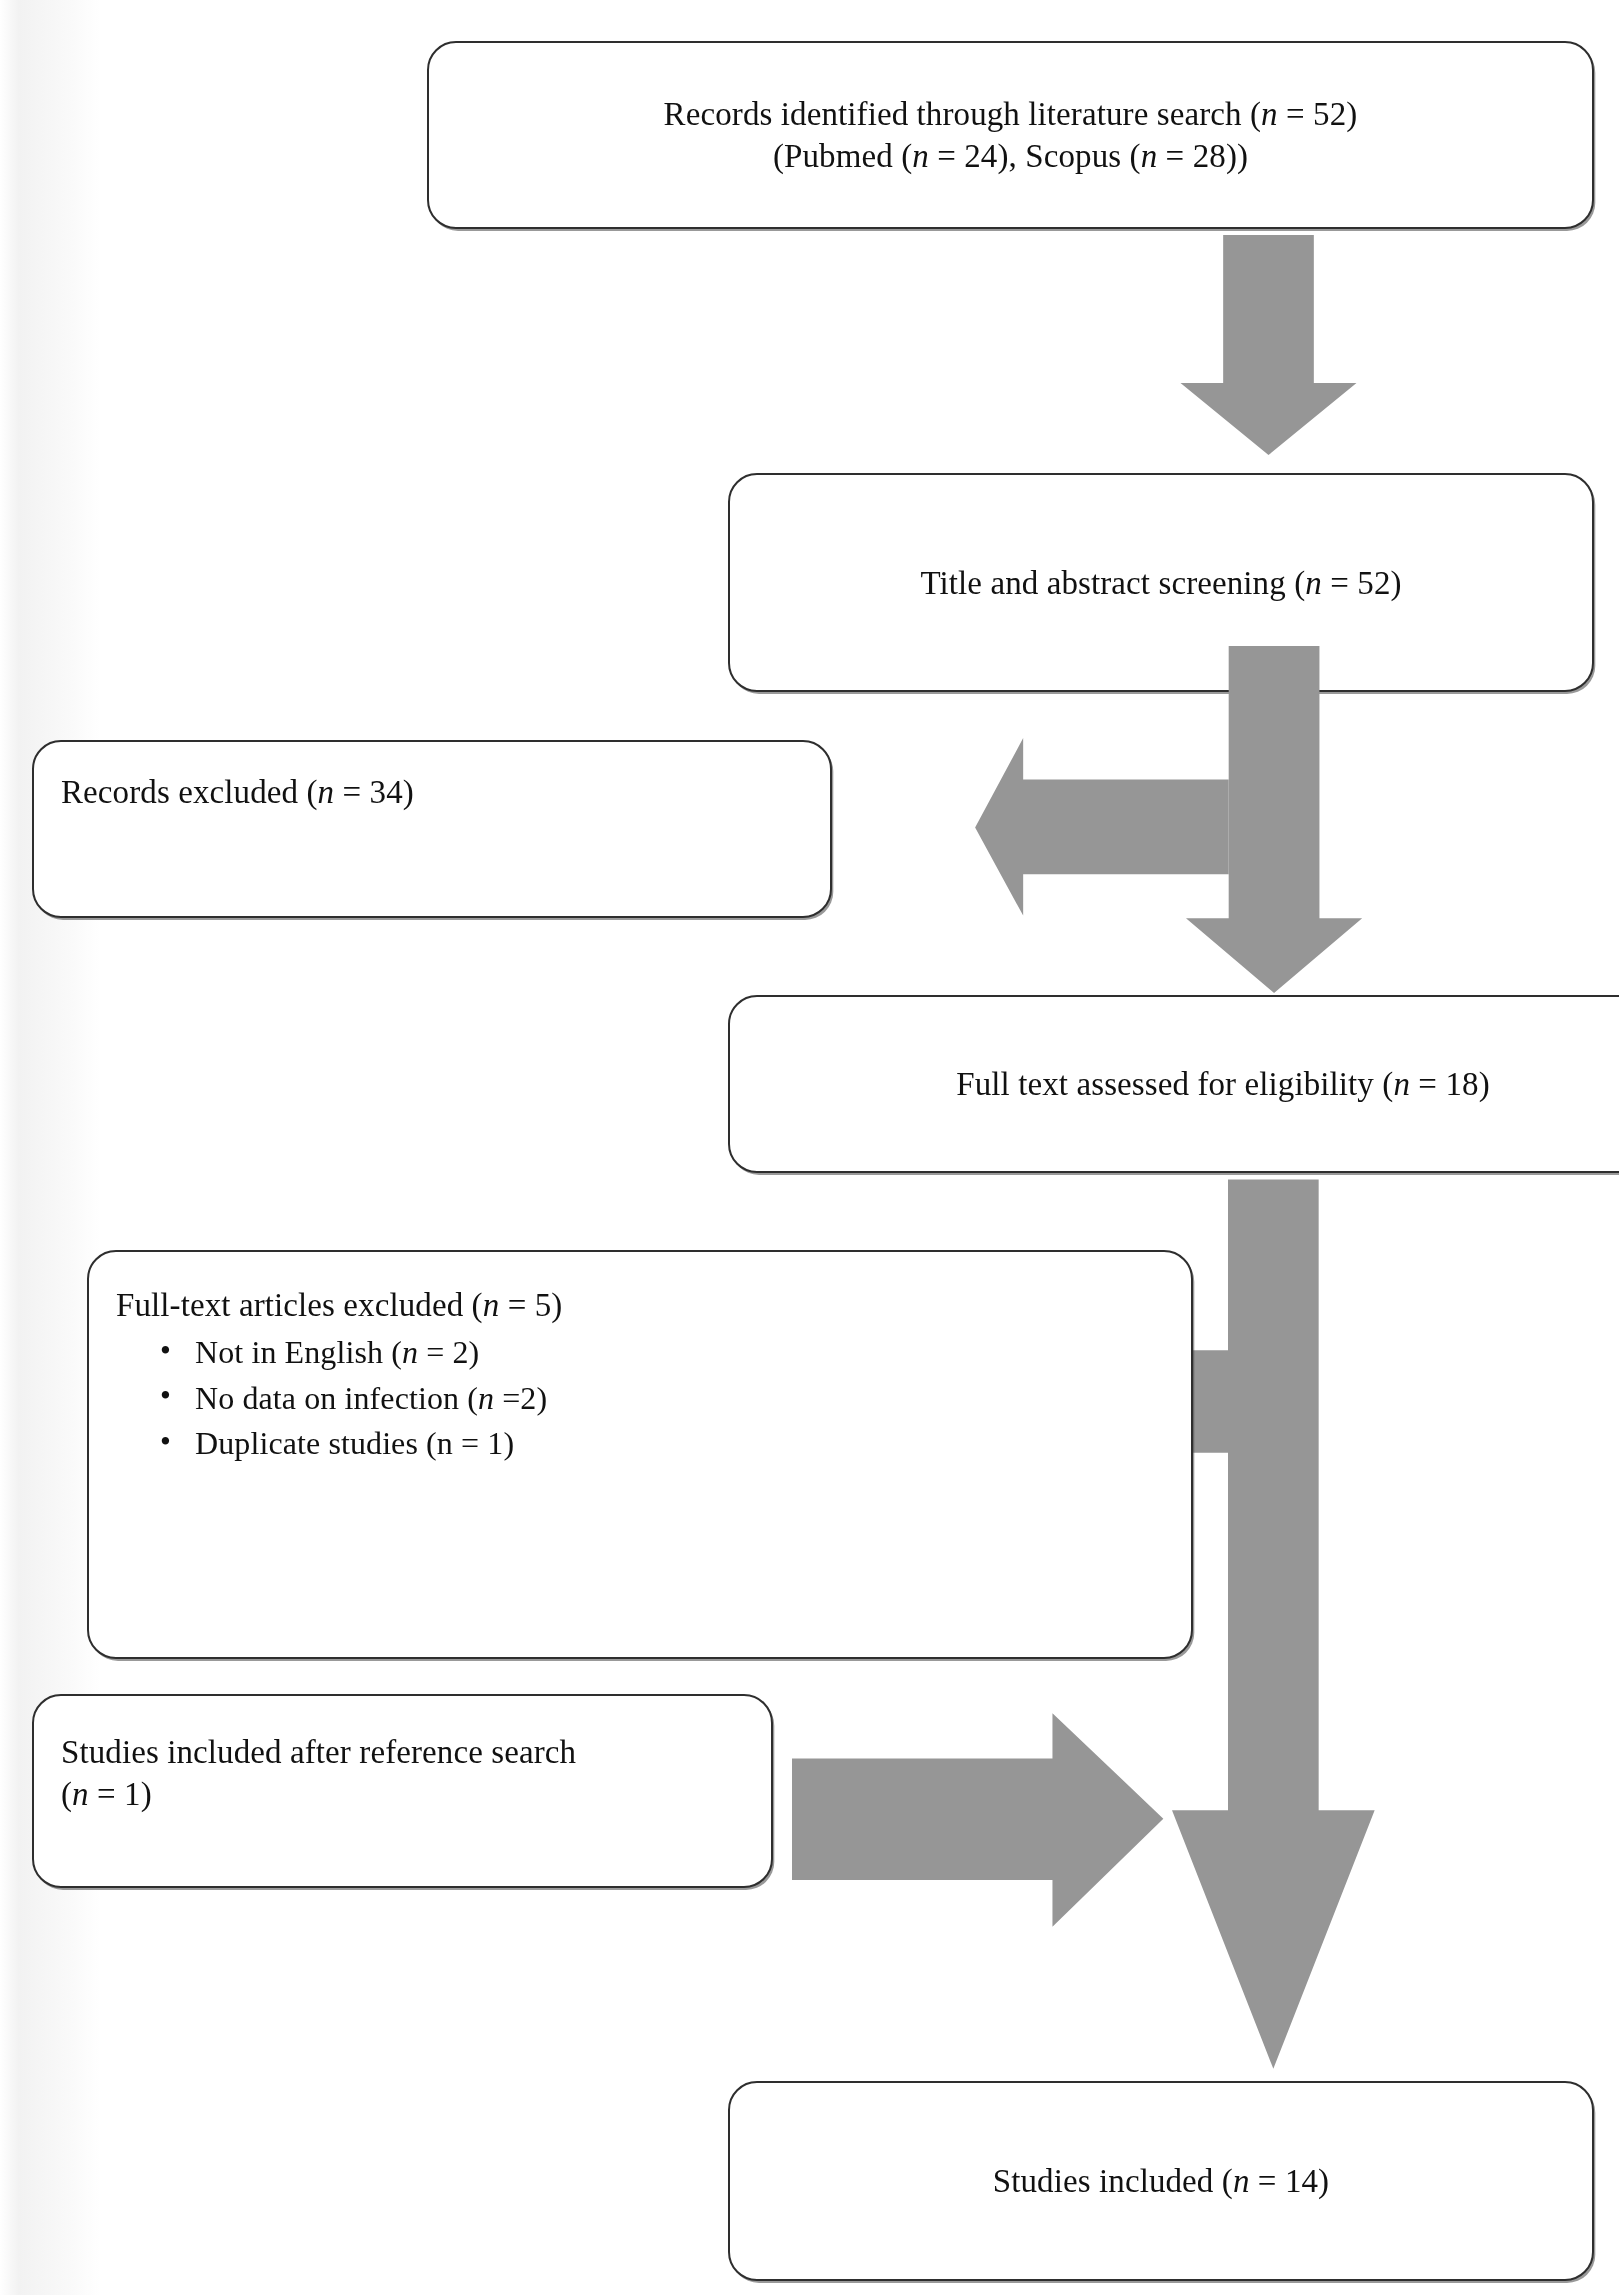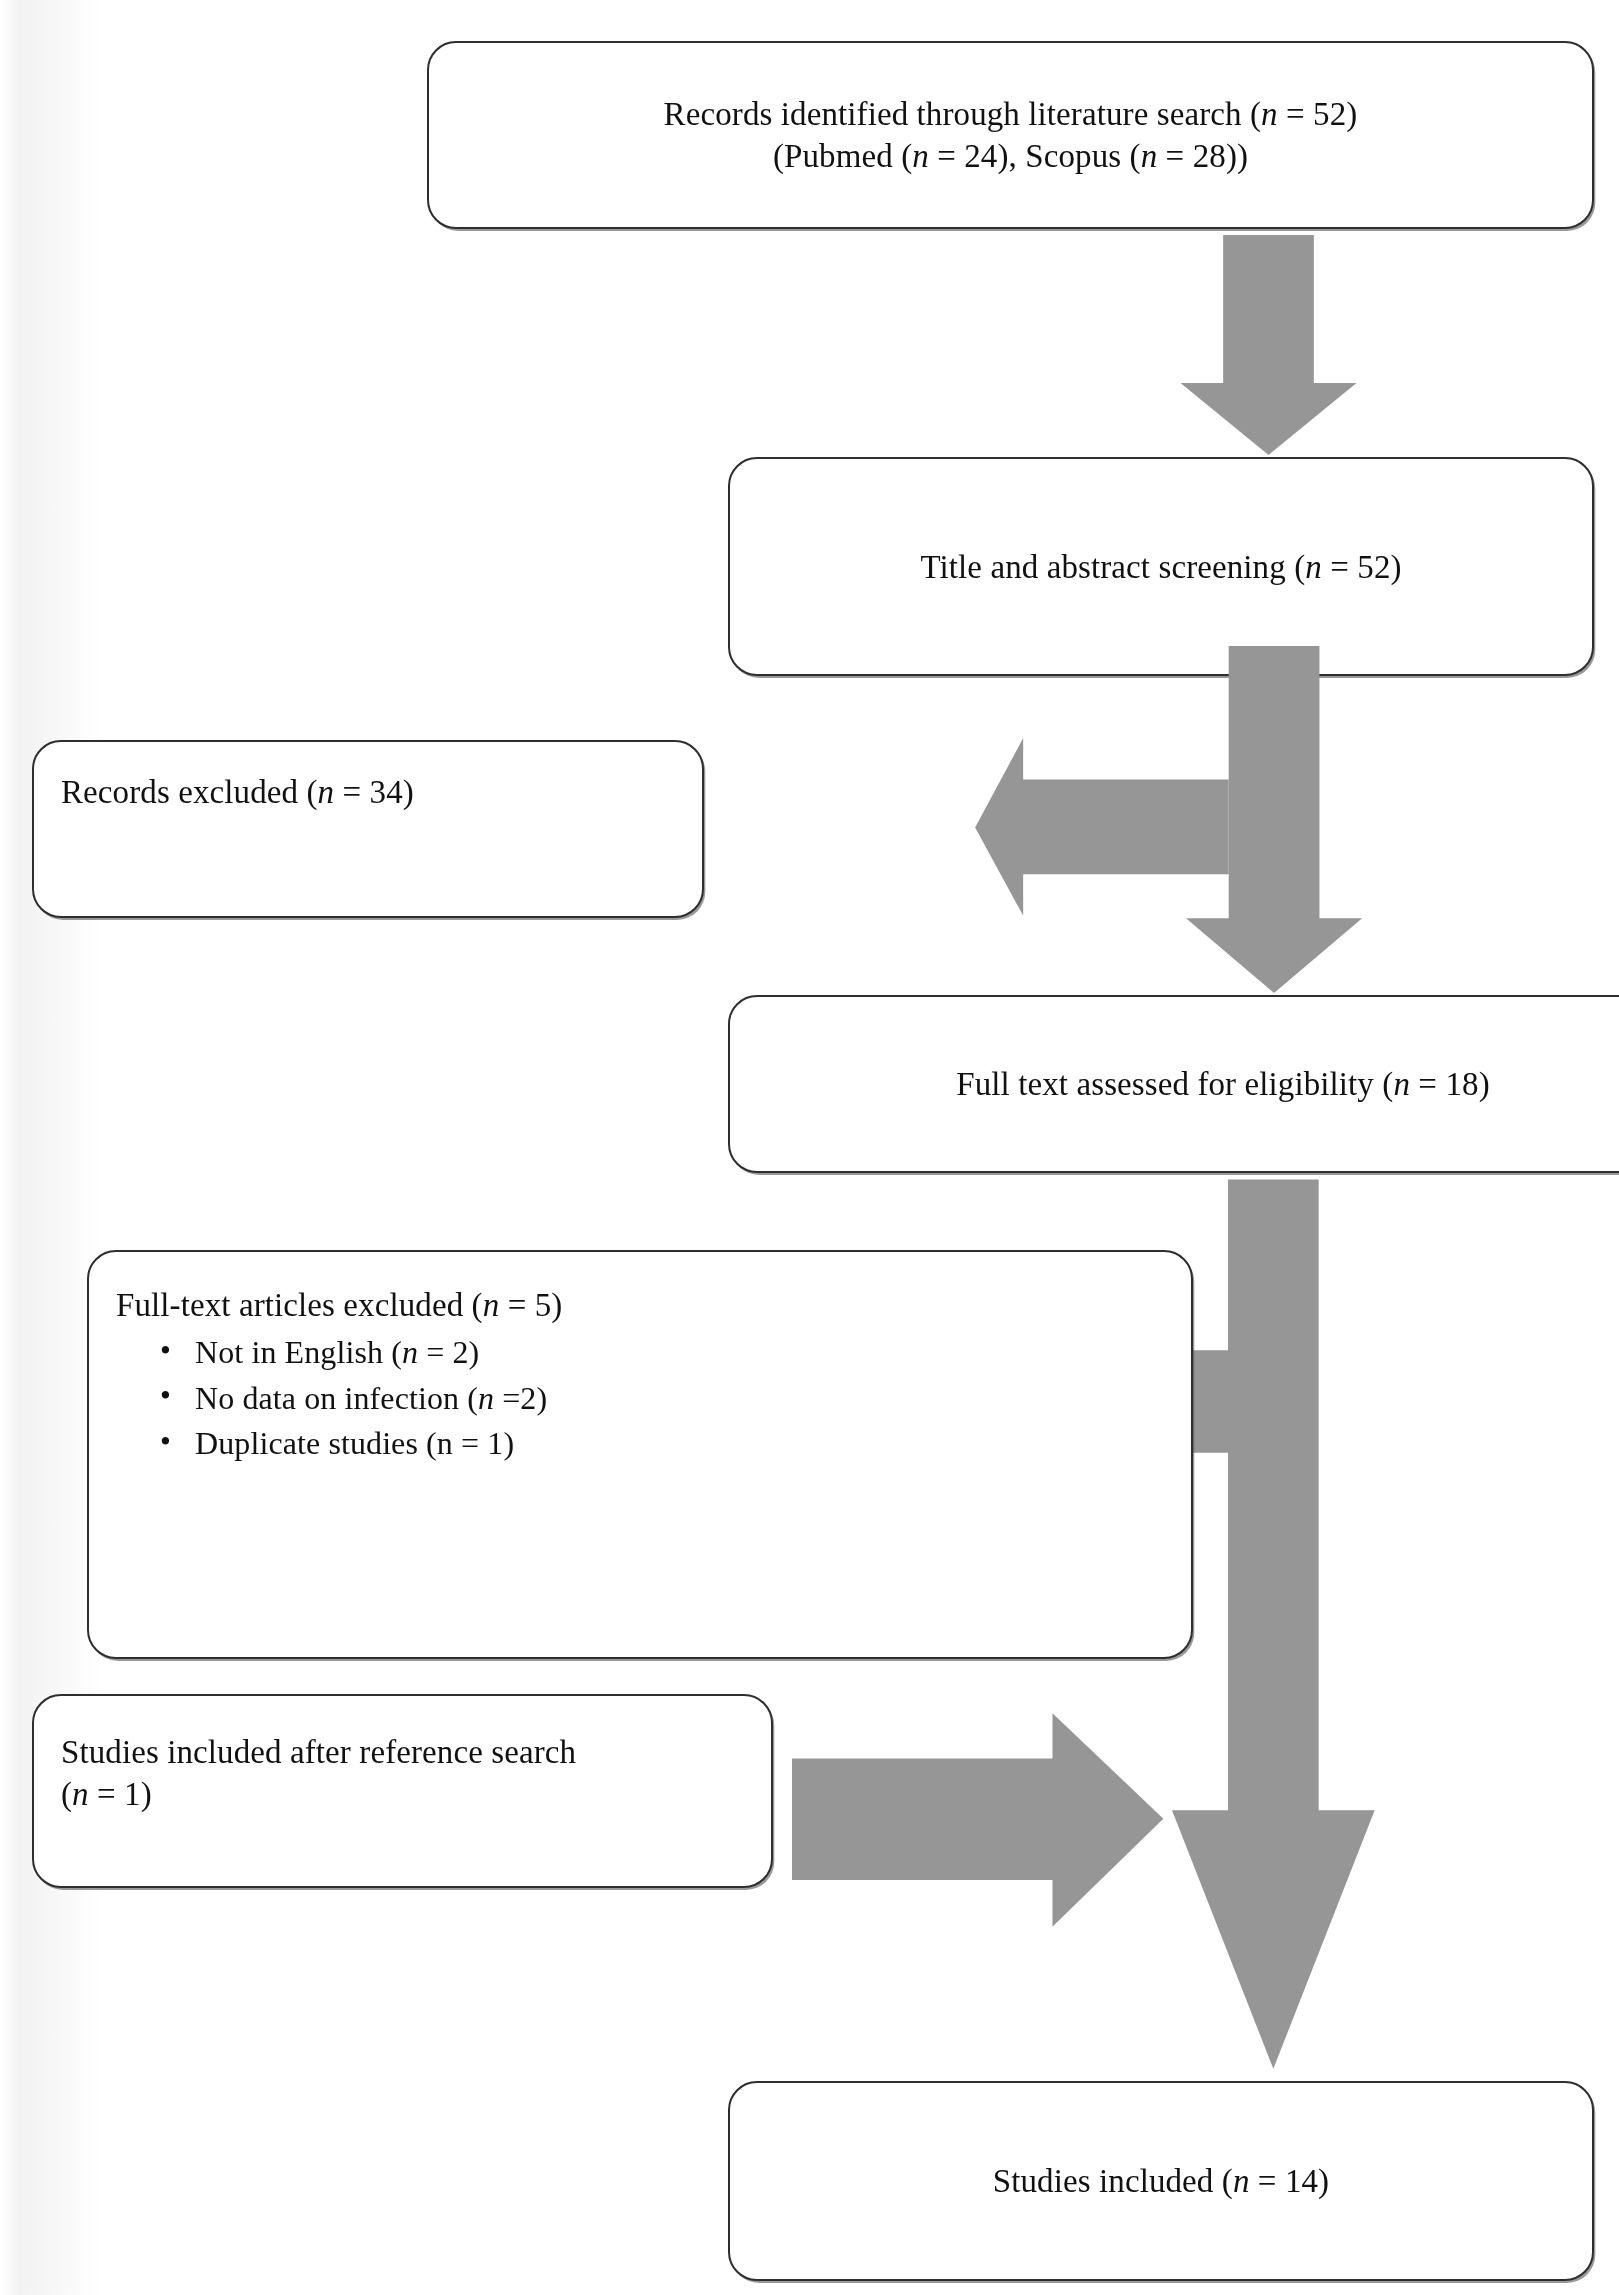--- a/index.html
+++ b/index.html
@@ -111,36 +111,36 @@
       </div>
     </div>
   </div>
 
   <div class="arrow" style="left:1175px; top:235px; width:187px; height:220px;">
     <svg width="187" height="220" viewBox="0 0 280 330">
       <polygon points="72,0 208,0 208,222 272,222 140,330 8,222 72,222"></polygon>
     </svg>
   </div>
 
-  <div class="node center" style="left:728px; top:457px; width:866px; height:219px;">
+  <div class="node center" style="left:728px; top:473px; width:866px; height:219px;">
     <div class="txt">
       <span>Title and abstract screening (</span><span class="ital">n</span><span> = 52)</span>
     </div>
   </div>
 
   <div class="arrow" style="left:1015px; top:646px; width:374px; height:347px;">
     <svg width="374" height="347" viewBox="0 0 560 520">
 
       <polygon points="320,0 456,0 456,408 520,408 388,520 256,408 320,408"></polygon>
 
       <polygon points="320,138 320,200 12,200 12,138 -60,272 12,404 12,342 320,342 320,404"></polygon>
     </svg>
   </div>
 
-  <div class="node leftalign" style="left:32px; top:740px; width:672px; height:178px;">
+  <div class="node leftalign" style="left:32px; top:740px; width:800px; height:178px;">
     <div class="txt" style="top:29px;">
       <span>Records excluded (</span><span class="ital">n</span><span> = 34)</span>
     </div>
   </div>
 
   <div class="node center" style="left:728px; top:995px; width:990px; height:178px;">
     <div class="txt">
       <span>Full text assessed for eligibility (</span><span class="ital">n</span><span> = 18)</span>
     </div>
   </div>

